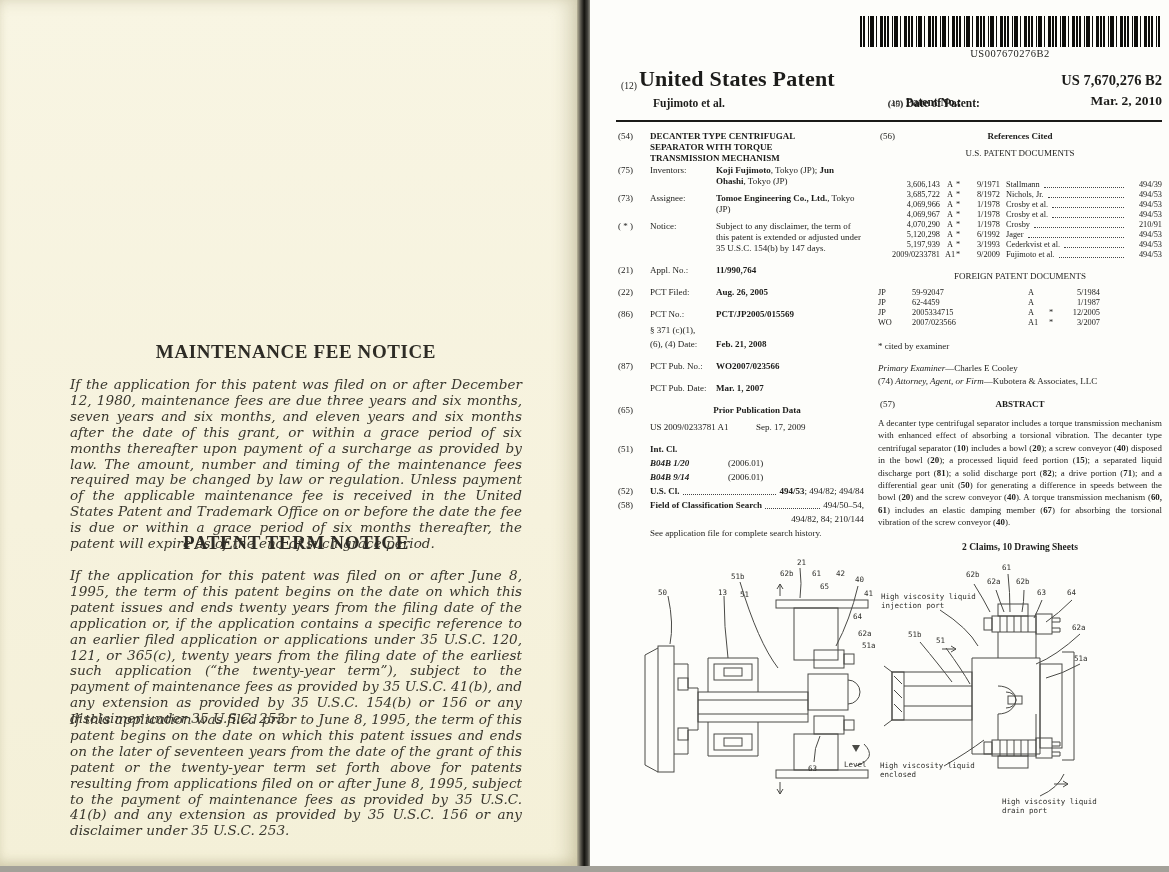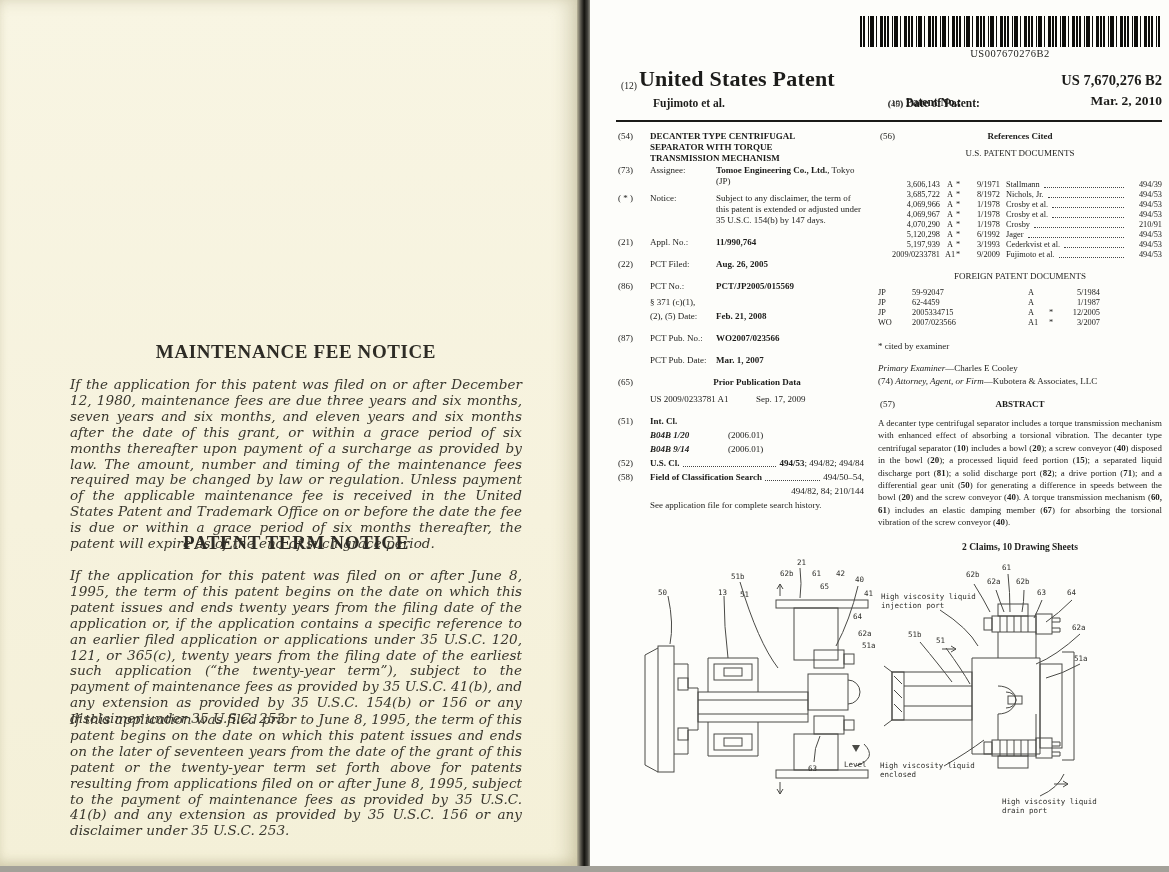--- a/index.html
+++ b/index.html
@@ -117,20 +117,25 @@
 
     <div class="abs bib-col">
 
       <div class="bib-row gap8">
         <span class="bib-num">(54)</span>
         <span class="bib-val b pre">DECANTER TYPE CENTRIFUGAL
 SEPARATOR WITH TORQUE
 TRANSMISSION MECHANISM</span>
       </div>
 
+      <div class="bib-row gap4">
+        <span class="bib-num">(75)</span>
+        <span class="bib-label">Inventors:</span>
+        <span class="bib-val"><b>Koji Fujimoto</b>, Tokyo (JP); <b>Jun Ohashi</b>, Tokyo (JP)</span>
+      </div>
 
       <div class="bib-row gap4">
         <span class="bib-num">(73)</span>
         <span class="bib-label">Assignee:</span>
         <span class="bib-val"><b>Tomoe Engineering Co., Ltd.</b>, Tokyo (JP)</span>
       </div>
 
       <div class="bib-row gap10">
         <span class="bib-num">( * )</span>
         <span class="bib-label">Notice:</span>
@@ -153,21 +158,21 @@
         <span class="bib-num">(86)</span>
         <span class="bib-label">PCT No.:</span>
         <span class="bib-val b">PCT/JP2005/015569</span>
       </div>
       <div class="bib-row" style="margin-top:5px">
         <span class="bib-num"></span>
         <span class="bib-val">§ 371 (c)(1),</span>
       </div>
       <div class="bib-row gap10">
         <span class="bib-num"></span>
-        <span class="bib-label">(2), (5) Date:</span>
+        <span class="bib-label">(6), (4) Date:</span>
         <span class="bib-val b">Feb. 21, 2008</span>
       </div>
 
       <div class="bib-row gap10">
         <span class="bib-num">(87)</span>
         <span class="bib-label">PCT Pub. No.:</span>
         <span class="bib-val b">WO2007/023566</span>
       </div>
       <div class="bib-row gap10">
         <span class="bib-num"></span>

